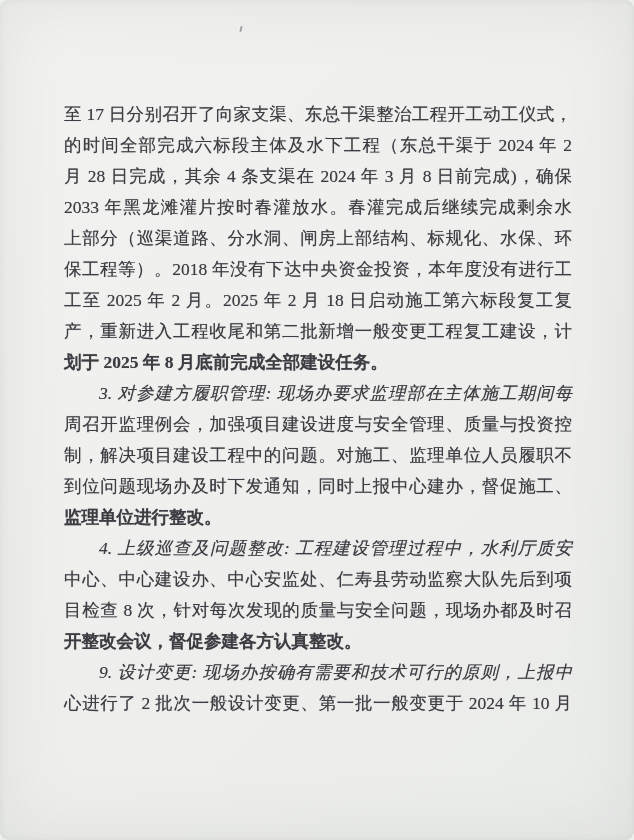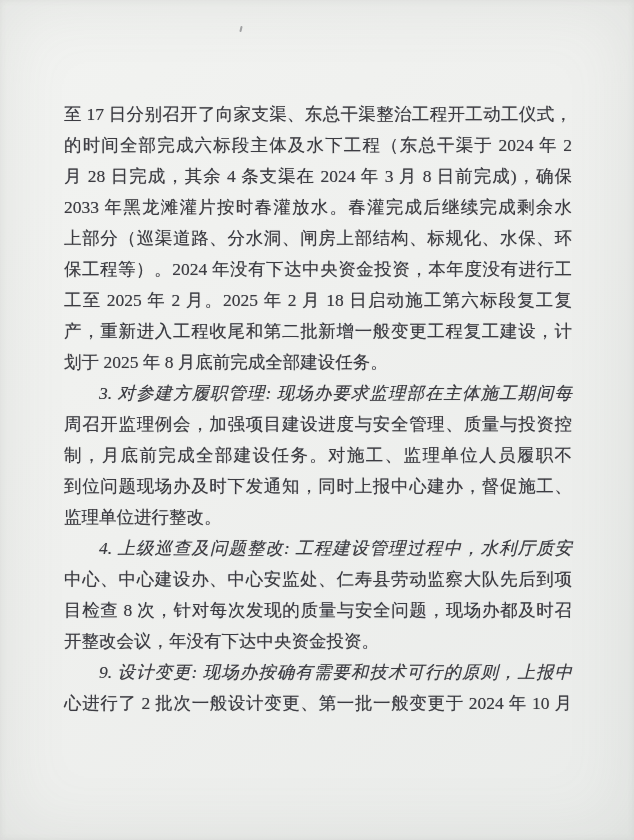--- a/index.html
+++ b/index.html
@@ -13,38 +13,40 @@
     position: relative;
     background: #edefed;
     font-family: "Liberation Serif", "DejaVu Serif", serif;
   }
   .page {
     position: absolute;
     inset: 0;
     background: linear-gradient(135deg, #f2f3f1 0%, #eff0ee 45%, #eaecea 100%);
     box-shadow: inset 0 0 70px rgba(110, 112, 108, 0.12),
                 inset 0 0 6px rgba(120, 122, 118, 0.10);
+    border-radius: 9px;
   }
   .textblock {
     position: absolute;
     left: 64px;
     top: 99px;
     width: 508px;
     color: #3c3c42;
     font-size: 17.5px;
     line-height: 31px;
     text-shadow: 0 0 0.7px rgba(60, 60, 66, 0.55);
   }
   .line {
     text-align: justify;
     text-align-last: justify;
     text-justify: inter-ideograph;
   }
   .line.end {
     text-align-last: left;
+    font-weight: bold;
   }
   .line.ind {
     text-indent: 2em;
     font-style: italic;
   }
   .speck {
     position: absolute;
     left: 240px;
     top: 26px;
     width: 2px;
@@ -60,29 +62,29 @@
 
 <div class="page">
   <div class="speck"></div>
 
   <div class="textblock">
     <div class="line">至 17 日分别召开了向家支渠、东总干渠整治工程开工动工仪式，</div>
     <div class="line">的时间全部完成六标段主体及水下工程（东总干渠于 2024 年 2</div>
     <div class="line">月 28 日完成，其余 4 条支渠在 2024 年 3 月 8 日前完成)，确保</div>
     <div class="line">2033 年黑龙滩灌片按时春灌放水。春灌完成后继续完成剩余水</div>
     <div class="line">上部分（巡渠道路、分水洞、闸房上部结构、标规化、水保、环</div>
-    <div class="line">保工程等）。2024 年没有下达中央资金投资，本年度没有进行工</div>
+    <div class="line">保工程等）。2018 年没有下达中央资金投资，本年度没有进行工</div>
     <div class="line">工至 2025 年 2 月。2025 年 2 月 18 日启动施工第六标段复工复</div>
     <div class="line">产，重新进入工程收尾和第二批新增一般变更工程复工建设，计</div>
     <div class="line end">划于 2025 年 8 月底前完成全部建设任务。</div>
     <div class="line ind">3. 对参建方履职管理: 现场办要求监理部在主体施工期间每</div>
     <div class="line">周召开监理例会，加强项目建设进度与安全管理、质量与投资控</div>
-    <div class="line">制，月底前完成全部建设任务。对施工、监理单位人员履职不</div>
+    <div class="line">制，解决项目建设工程中的问题。对施工、监理单位人员履职不</div>
     <div class="line">到位问题现场办及时下发通知，同时上报中心建办，督促施工、</div>
     <div class="line end">监理单位进行整改。</div>
     <div class="line ind">4. 上级巡查及问题整改: 工程建设管理过程中，水利厅质安</div>
     <div class="line">中心、中心建设办、中心安监处、仁寿县劳动监察大队先后到项</div>
     <div class="line">目检查 8 次，针对每次发现的质量与安全问题，现场办都及时召</div>
-    <div class="line end">开整改会议，年没有下达中央资金投资。</div>
+    <div class="line end">开整改会议，督促参建各方认真整改。</div>
     <div class="line ind">9. 设计变更: 现场办按确有需要和技术可行的原则，上报中</div>
     <div class="line">心进行了 2 批次一般设计变更、第一批一般变更于 2024 年 10 月</div>
   </div>
 </div>
 
 </body></html>

